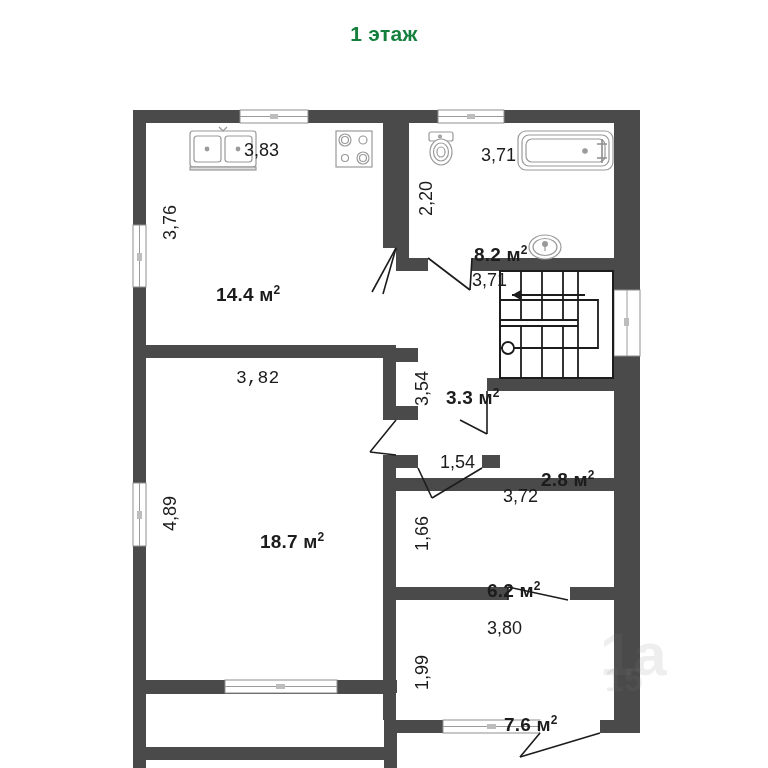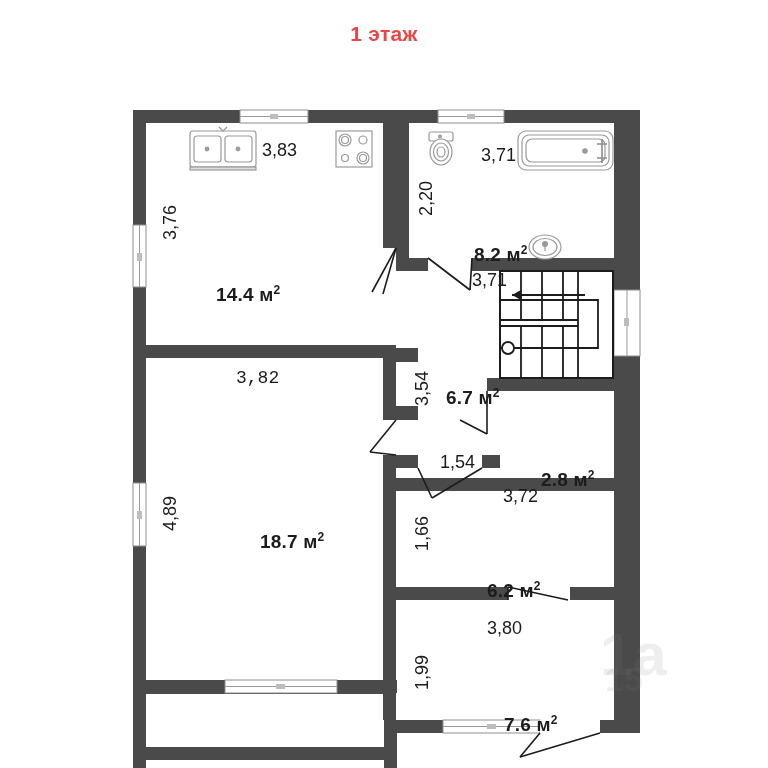--- a/index.html
+++ b/index.html
@@ -18,21 +18,21 @@
     background: #ffffff;
   }
   #title {
     position: absolute;
     top: 22px;
     left: 0;
     width: 768px;
     text-align: center;
     font-size: 21px;
     font-weight: bold;
-    color: #ef4444;
+    color: #15803d;
     letter-spacing: 0.3px;
   }
   #plan {
     position: absolute;
     left: 0;
     top: 0;
     width: 768px;
     height: 768px;
   }
   .lbl {
@@ -324,36 +324,36 @@
 
   <div>
 
     <div class="lbl area" style="left:216px; top:240px;">
       <span>14.4</span> <span>м</span><sup>2</sup>
     </div>
     <div class="lbl area" style="left:474px; top:200px;">
       <span>8.2</span> <span>м</span><sup>2</sup>
     </div>
     <div class="lbl area" style="left:446px; top:343px;">
-      <span>6.7</span> <span>м</span><sup>2</sup>
+      <span>3.3</span> <span>м</span><sup>2</sup>
     </div>
     <div class="lbl area" style="left:260px; top:487px;">
       <span>18.7</span> <span>м</span><sup>2</sup>
     </div>
     <div class="lbl area" style="left:541px; top:425px;">
       <span>2.8</span> <span>м</span><sup>2</sup>
     </div>
     <div class="lbl area" style="left:487px; top:536px;text-align:right;">
       <span>6.2</span> <span>м</span><sup>2</sup>
     </div>
     <div class="lbl area" style="left:504px; top:670px;">
       <span>7.6</span> <span>м</span><sup>2</sup>
     </div>
 
-    <div class="lbl dim" style="left:262px; top:140px;">3,83</div>
+    <div class="lbl dim" style="left:244px; top:140px;">3,83</div>
     <div class="lbl dim" style="left:481px; top:145px;">3,71</div>
     <div class="lbl dim" style="left:472px; top:270px;">3,71</div>
     <div class="lbl dim" style="left:440px; top:452px;">1,54</div>
     <div class="lbl dim" style="left:236px; top:368px;font-family:Liberation Mono, monospace;">3,82</div>
     <div class="lbl dim" style="left:503px; top:486px;">3,72</div>
     <div class="lbl dim" style="left:487px; top:618px;">3,80</div>
 
     <div class="lbl dim vert" style="left:148px; top:212px; width:44px; text-align:center;">3,76</div>
     <div class="lbl dim vert" style="left:404px; top:188px; width:44px; text-align:center;">2,20</div>
     <div class="lbl dim vert" style="left:400px; top:378px; width:44px; text-align:center;">3,54</div>

